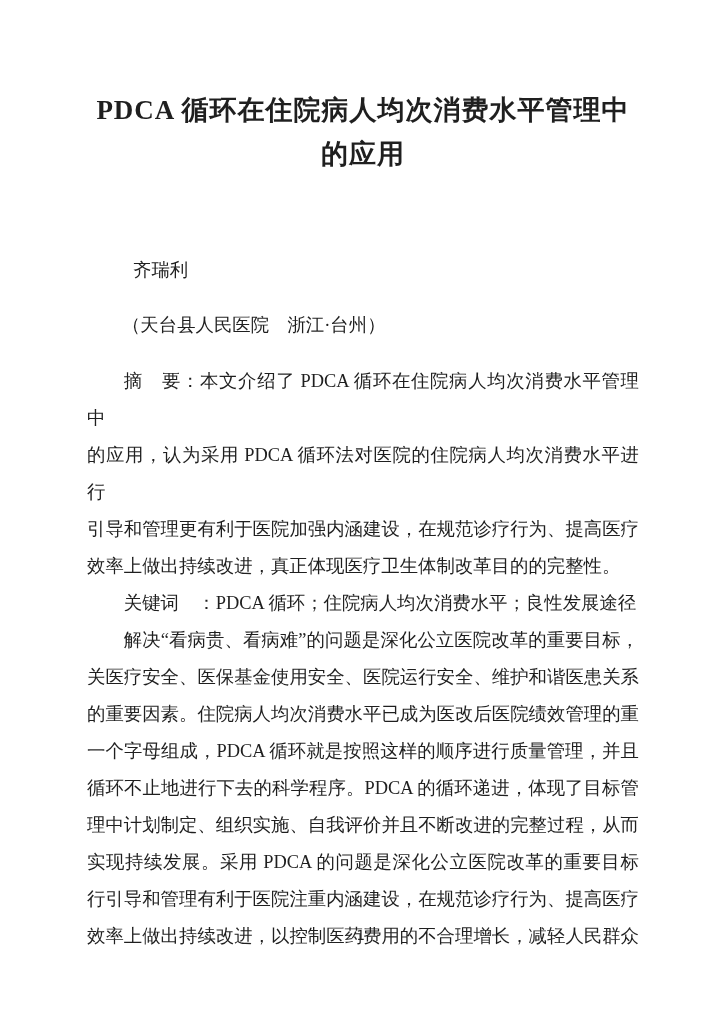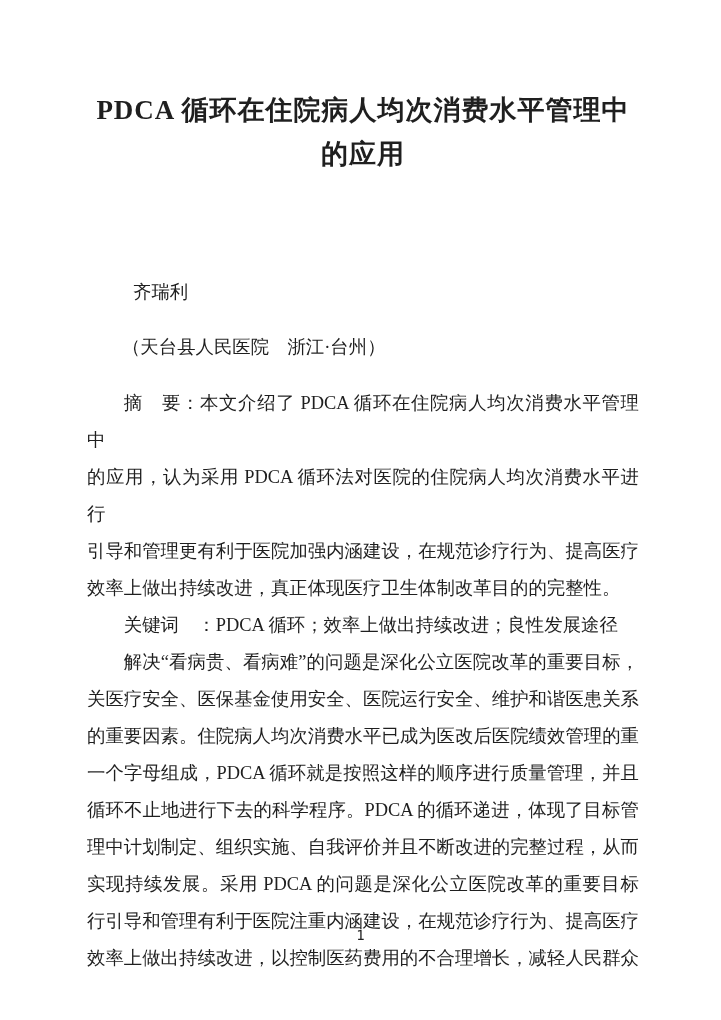--- a/index.html
+++ b/index.html
@@ -24,21 +24,21 @@
   }
   .doc-title {
     margin-top: 88px;
     text-align: center;
     font-size: 27px;
     line-height: 44px;
     font-weight: bold;
     letter-spacing: 1px;
   }
   .author-line {
-    margin-top: 98px;
+    margin-top: 76px;
     font-size: 18.4px;
     line-height: 37px;
     text-indent: 2.5em;
   }
   .affiliation-line {
     font-size: 18.4px;
     line-height: 37px;
     text-indent: 1.9em;
   }
   .para {
@@ -84,21 +84,21 @@
     <p class="affiliation-line">（天台县人民医院　浙江·台州）</p>
 
     <div class="para short-last">
         <div class="line">摘　要：本文介绍了 PDCA 循环在住院病人均次消费水平管理中</div>
         <div class="line">的应用，认为采用 PDCA 循环法对医院的住院病人均次消费水平进行</div>
         <div class="line">引导和管理更有利于医院加强内涵建设，在规范诊疗行为、提高医疗</div>
         <div class="line">效率上做出持续改进，真正体现医疗卫生体制改革目的的完整性。</div>
       </div>
 
     <div class="para short-last">
-        <div class="line">关键词　：PDCA 循环；效率上做出持续改进；良性发展途径</div>
+        <div class="line">关键词　：PDCA 循环；住院病人均次消费水平；良性发展途径</div>
       </div>
 
     <div class="para">
         <div class="line">解决“看病贵、看病难”的问题是深化公立医院改革的重要目标，</div>
         <div class="line">关医疗安全、医保基金使用安全、医院运行安全、维护和谐医患关系</div>
         <div class="line">的重要因素。住院病人均次消费水平已成为医改后医院绩效管理的重</div>
         <div class="line">一个字母组成，PDCA 循环就是按照这样的顺序进行质量管理，并且</div>
         <div class="line">循环不止地进行下去的科学程序。PDCA 的循环递进，体现了目标管</div>
         <div class="line">理中计划制定、组织实施、自我评价并且不断改进的完整过程，从而</div>
         <div class="line">实现持续发展。采用 PDCA 的问题是深化公立医院改革的重要目标</div>

